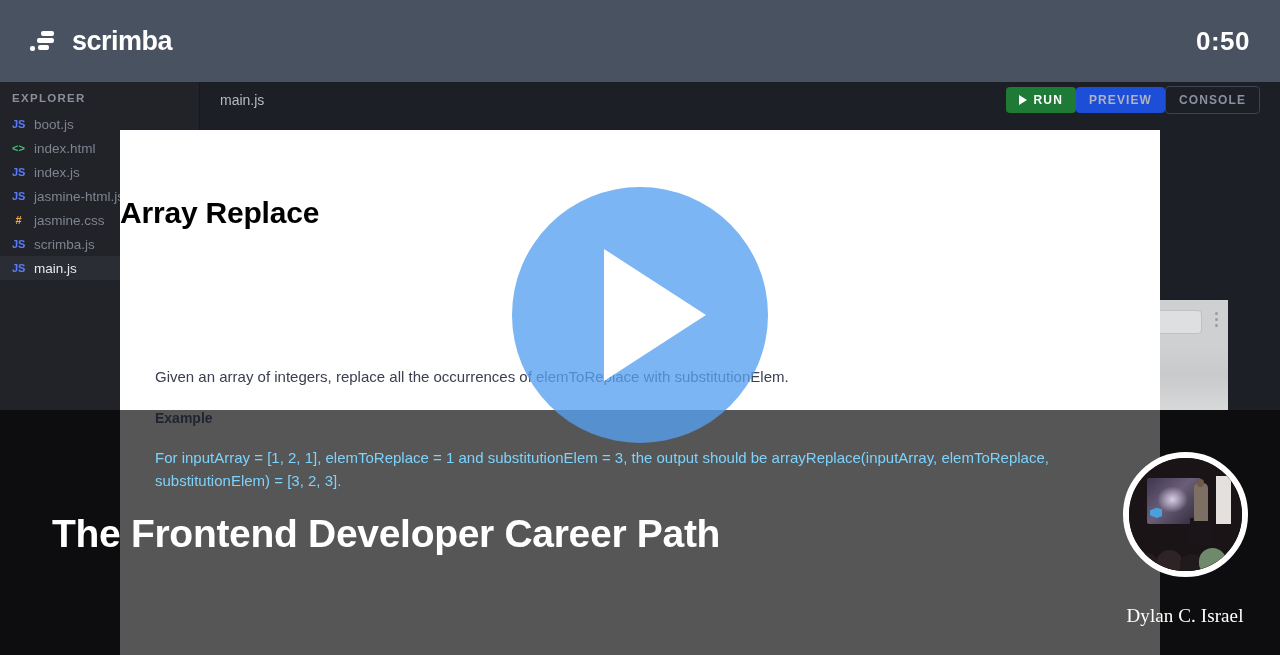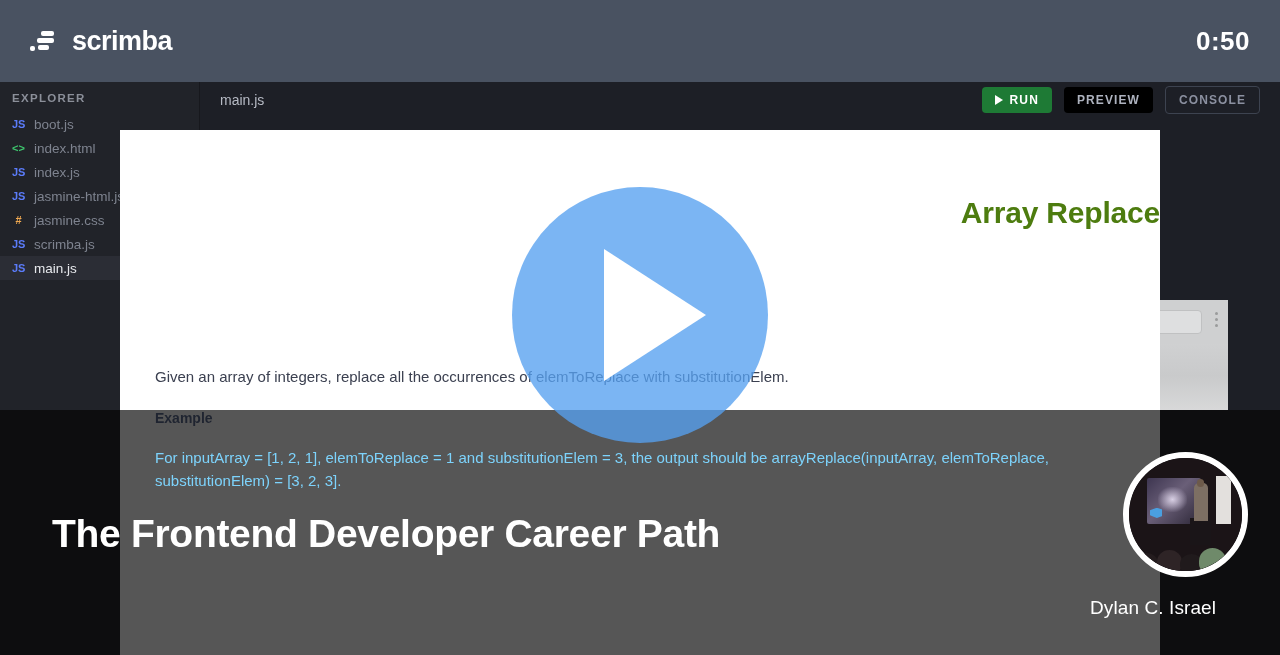--- a/index.html
+++ b/index.html
@@ -49,31 +49,31 @@
   .ficon { font-size:11px; font-weight:700; width:13px; text-align:center; }
   .ficon.js { color:#5b7cfa; }
   .ficon.html { color:#3ec46d; }
   .ficon.css { color:#f0a951; }
 
   .editor-header {
     position:absolute; left:200px; top:0; width:1080px; height:36px;
     background:#1d1f26; display:flex; align-items:center;
   }
   .tabname { font-size:14px; color:#b6bac4; padding-left:20px; }
-  .tool-actions { margin-left:auto; display:flex; align-items:center; gap:12px; padding-right:20px; }
+  .tool-actions { margin-left:auto; display:flex; align-items:center; padding-right:20px; }
   .btn {
     font-size:12px; letter-spacing:1.1px; font-weight:700;
     border-radius:4px; padding:6px 13px; display:flex; align-items:center; gap:7px;
   }
   .btn-run { background:#1e7a35; color:#fff; }
   .btn-run .play-tri {
     width:0; height:0; border-left:8px solid #fff;
     border-top:5px solid transparent; border-bottom:5px solid transparent;
   }
-  .btn-preview { background:#000000; color:#aeb3bf; }
+  .btn-preview { background:#1d4ed8; color:#aeb3bf; }
   .btn-console { background:transparent; color:#8b90a0; border:1px solid #3d4350; }
 
   
   .test-panel {
     position:absolute; left:1158px; top:218px; width:70px; height:345px;
     background:linear-gradient(180deg,#d8d9da 0%,#c9cacb 22%,#f0f0f0 48%,#c2c3c4 70%,#bfc0c1 100%);
     overflow:hidden;
   }
   .tp-bar { height:44px; background:#cfd0d1; position:relative; }
   .tp-field {
@@ -96,22 +96,22 @@
     justify-content:flex-end; padding-right:4px; overflow:hidden;
   }
   .fail-block2 { position:absolute; left:1158px; top:520px; width:50px; height:22px; background:#3a1208; }
 
   
   .cast-panel {
     position:absolute; left:120px; top:130px; width:1040px; height:280px;
     background:#ffffff; overflow:hidden;
   }
   .cast-title {
-    text-align:right; font-size:30px; font-weight:700;
-    color:#4d7c0f; margin-top:66px; letter-spacing:-0.2px;
+    text-align:left; font-size:30px; font-weight:700;
+    color:#000000; margin-top:66px; letter-spacing:-0.2px;
   }
   .cast-body {
     position:absolute; left:35px; right:23px; bottom:22px;
     font-size:15px; color:#3b4050; line-height:1.5;
   }
 
   
   .lower { position:absolute; left:0; top:410px; width:1280px; height:245px; background:#0d0d0f; }
   .lower-inner {
     position:absolute; left:120px; top:0; width:1040px; height:245px;
@@ -172,22 +172,22 @@
   .av-aud {
     position:absolute; left:0; bottom:0; width:100%; height:40%;
   }
   .av-aud i { position:absolute; bottom:-6%; border-radius:50% 50% 40% 40%; display:block; }
   .a1 { left:6%;  width:20%; height:46%; background:#241c1e; }
   .a2 { left:25%; width:22%; height:52%; background:#2e2426; }
   .a3 { left:46%; width:20%; height:44%; background:#201a1c; }
   .a4 { left:62%; width:24%; height:58%; background:#6f8a6a; }
   .a5 { left:84%; width:20%; height:46%; background:#2a2224; }
   .presenter-name {
-    text-align:left; color:#fff; font-size:19px;
-    font-weight:400; margin-top:20px; letter-spacing:0.1px;
+    text-align:center; color:#fff; font-size:19px;
+    font-weight:400; margin-top:28px; letter-spacing:0.1px;font-family:Liberation Serif, serif;
   }
 
   
   .play-overlay {
     position:absolute; left:512px; top:187px; width:256px; height:256px;
     border-radius:50%; background:rgba(86,160,240,0.78); z-index:9;
   }
   .play-overlay .tri {
     position:absolute; left:92px; top:62px;
     width:0; height:0;

